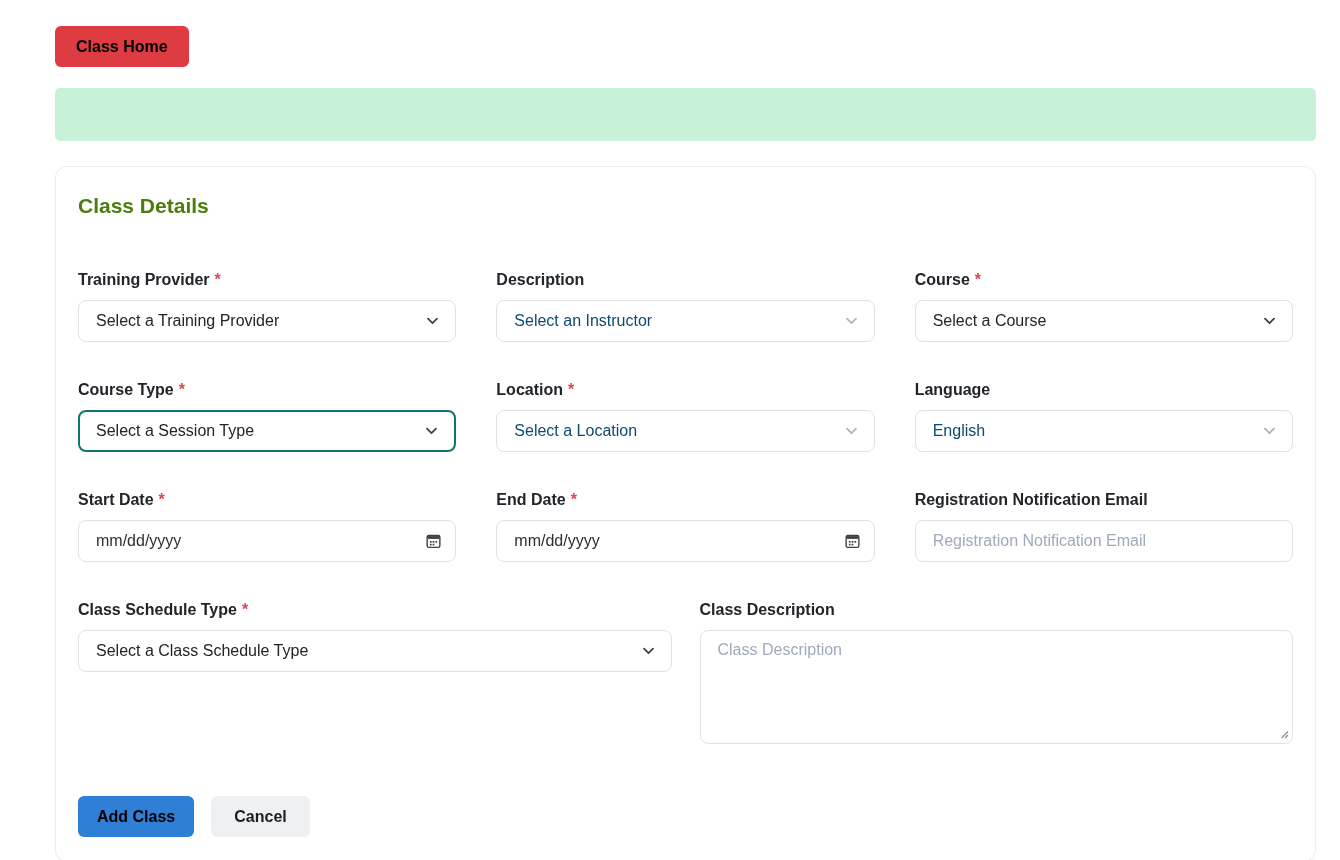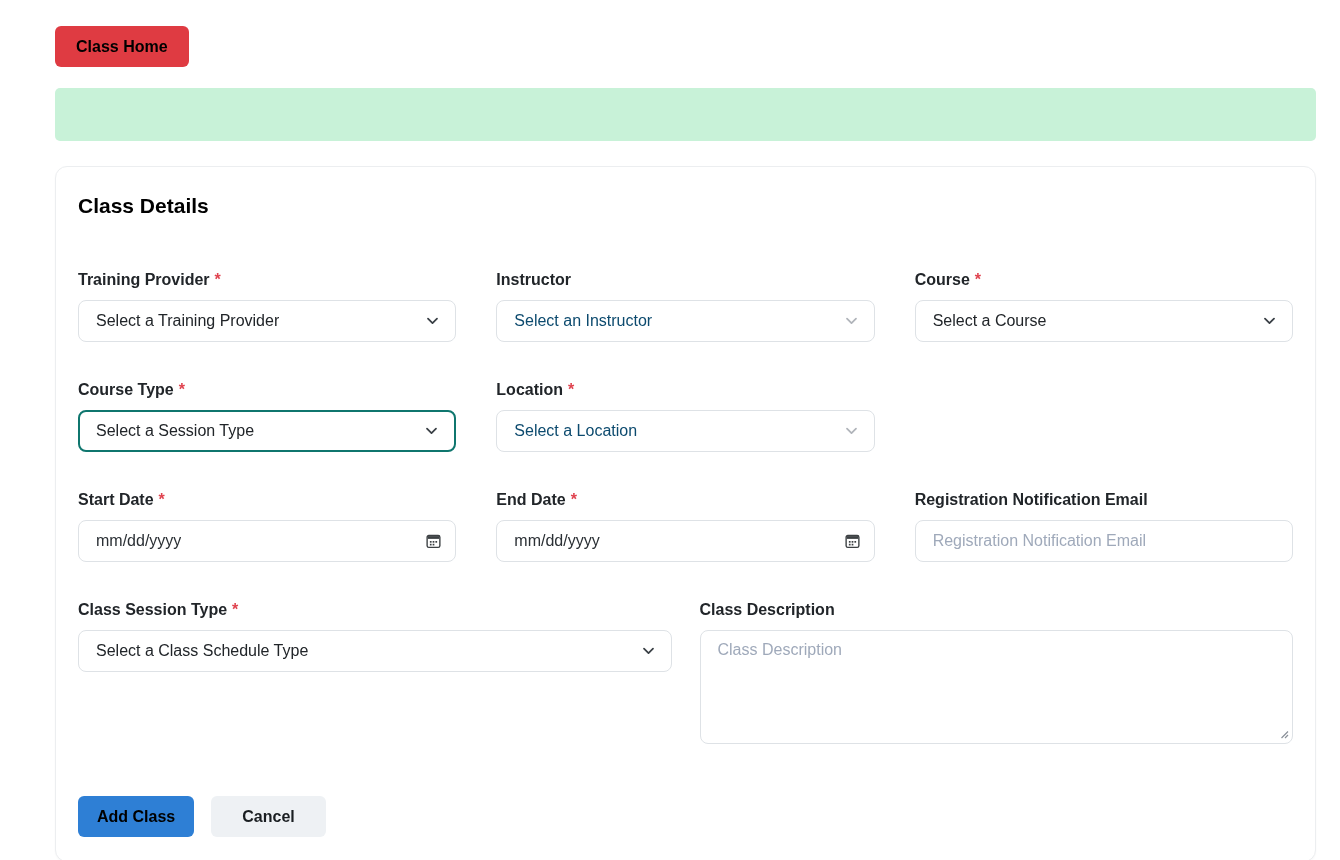--- a/index.html
+++ b/index.html
@@ -13,21 +13,21 @@
          font-size: 16px; font-weight: 700; cursor: pointer; }
 
   .class-home-btn { background: #df3b42; color: #000000; height: 41px; padding: 0 21px; }
 
   .alert-banner { margin-top: 21px; height: 53px; background: #c8f2d8; border-radius: 5px; }
 
   .card { margin-top: 25px; background: #ffffff; border: 1px solid #eceef0;
           border-radius: 12px; padding: 27px 22px 24px 22px;
           box-shadow: 0 1px 2px rgba(0,0,0,0.03); }
 
-  .card-title { font-size: 21px; font-weight: 700; color: #000000; margin-bottom: 50px; }
+  .card-title { font-size: 21px; font-weight: 700; color: #4d7c0f; margin-bottom: 50px; }
 
   .grid-3 { display: grid; grid-template-columns: 1fr 1fr 1fr; column-gap: 40px; }
   .grid-2 { display: grid; grid-template-columns: 1fr 1fr; column-gap: 28px; }
 
   .field { margin-bottom: 36px; }
   .field-label { display: block; font-size: 16px; font-weight: 700; color: #212529;
                  line-height: 24px; margin-bottom: 8px; }
   .req { color: #e0434f; margin-left: 5px; font-weight: 700; }
 
   .control { position: relative; height: 42px; background: #ffffff;
@@ -58,21 +58,21 @@
   .textarea { width: 100%; height: 114px; border: 1px solid #dee2e6; border-radius: 8px;
               padding: 10px 17px; font-size: 16px; font-family: "Liberation Sans", sans-serif;
               color: #212529; outline: none; resize: none; background: #ffffff; display: block; }
   .textarea::placeholder { color: #9fa9ba; opacity: 1; }
   .textarea-wrap { position: relative; }
   .resize-grip { position: absolute; right: 4px; bottom: 5px; width: 10px; height: 10px;
                  stroke: #8a9099; stroke-width: 1.2; }
 
   .actions { margin-top: 16px; display: flex; align-items: center; gap: 17px; }
   .submit-btn { background: #2e7fd5; color: #000000; height: 41px; padding: 0 19px; }
-  .cancel-btn { background: #eef1f4; color: #1a1e21; height: 41px; padding: 0 31px; }
+  .cancel-btn { background: #eef1f4; color: #1a1e21; height: 41px; padding: 0 23px; }
 </style>
 </head>
 <body>
 
 <div class="page">
 
   <button class="btn class-home-btn">Class Home</button>
 
   <div class="alert-banner"></div>
 
@@ -84,21 +84,21 @@
       <div class="field">
         <label class="field-label"><span>Training Provider</span><span class="req">*</span></label>
         <div class="control">
           <span class="value">Select a Training Provider</span>
           <svg class="chev" viewBox="0 0 16 16">
               <path d="M3.2 5.5 L8 10.2 L12.8 5.5"></path>
             </svg>
         </div>
       </div>
       <div class="field">
-        <label class="field-label"><span>Instructor</span></label>
+        <label class="field-label"><span>Description</span></label>
         <div class="control disabled">
           <span class="value">Select an Instructor</span>
           <svg class="chev" viewBox="0 0 16 16">
               <path d="M3.2 5.5 L8 10.2 L12.8 5.5"></path>
             </svg>
         </div>
       </div>
       <div class="field">
         <label class="field-label"><span>Course</span><span class="req">*</span></label>
         <div class="control">
@@ -117,20 +117,29 @@
           <span class="value">Select a Session Type</span>
           <svg class="chev" viewBox="0 0 16 16">
               <path d="M3.2 5.5 L8 10.2 L12.8 5.5"></path>
             </svg>
         </div>
       </div>
       <div class="field">
         <label class="field-label"><span>Location</span><span class="req">*</span></label>
         <div class="control disabled">
           <span class="value">Select a Location</span>
+          <svg class="chev" viewBox="0 0 16 16">
+              <path d="M3.2 5.5 L8 10.2 L12.8 5.5"></path>
+            </svg>
+        </div>
+      </div>
+      <div class="field">
+        <label class="field-label"><span>Language</span></label>
+        <div class="control disabled">
+          <span class="value">English</span>
           <svg class="chev" viewBox="0 0 16 16">
               <path d="M3.2 5.5 L8 10.2 L12.8 5.5"></path>
             </svg>
         </div>
       </div>
     </div>
 
     <div class="grid-3">
       <div class="field">
         <label class="field-label"><span>Start Date</span><span class="req">*</span></label>
@@ -163,21 +172,21 @@
         </div>
       </div>
       <div class="field">
         <label class="field-label"><span>Registration Notification Email</span></label>
         <input type="text" class="text-input" placeholder="Registration Notification Email" style="">
       </div>
     </div>
 
     <div class="grid-2">
       <div class="field">
-        <label class="field-label"><span>Class Session Type</span><span class="req">*</span></label>
+        <label class="field-label"><span>Class Schedule Type</span><span class="req">*</span></label>
         <div class="control">
           <span class="value">Select a Class Schedule Type</span>
           <svg class="chev" viewBox="0 0 16 16">
               <path d="M3.2 5.5 L8 10.2 L12.8 5.5"></path>
             </svg>
         </div>
       </div>
       <div class="field">
         <label class="field-label"><span>Class Description</span></label>
         <div class="textarea-wrap">

